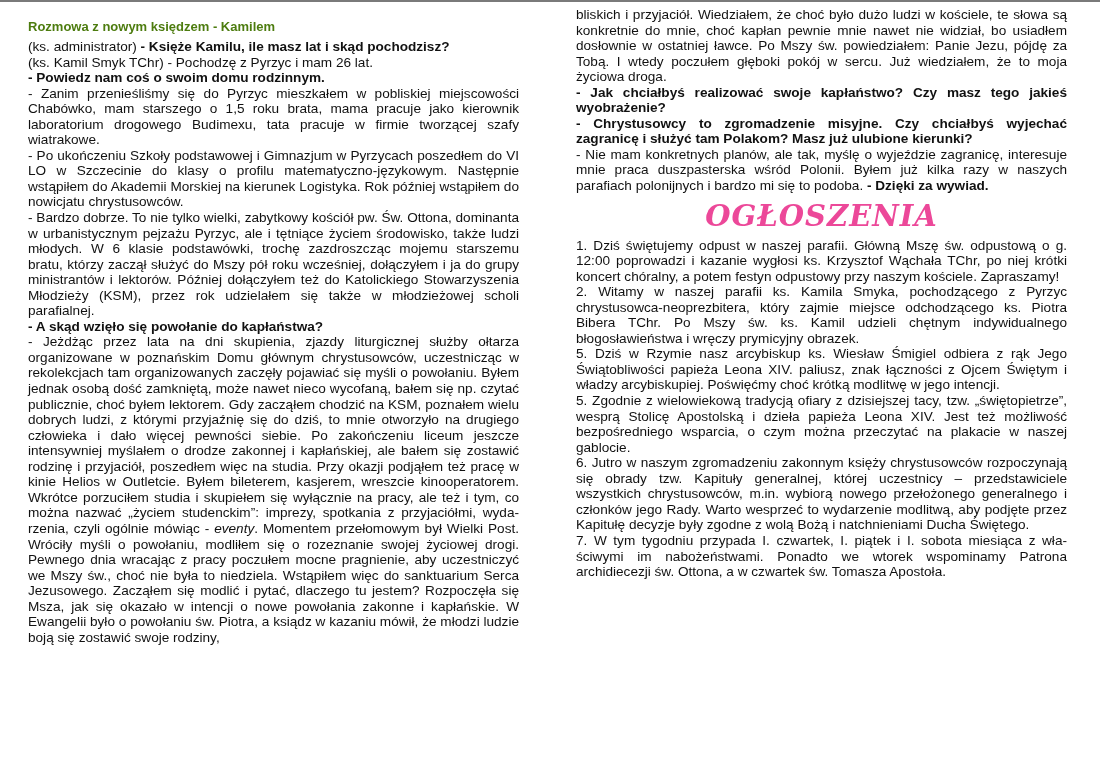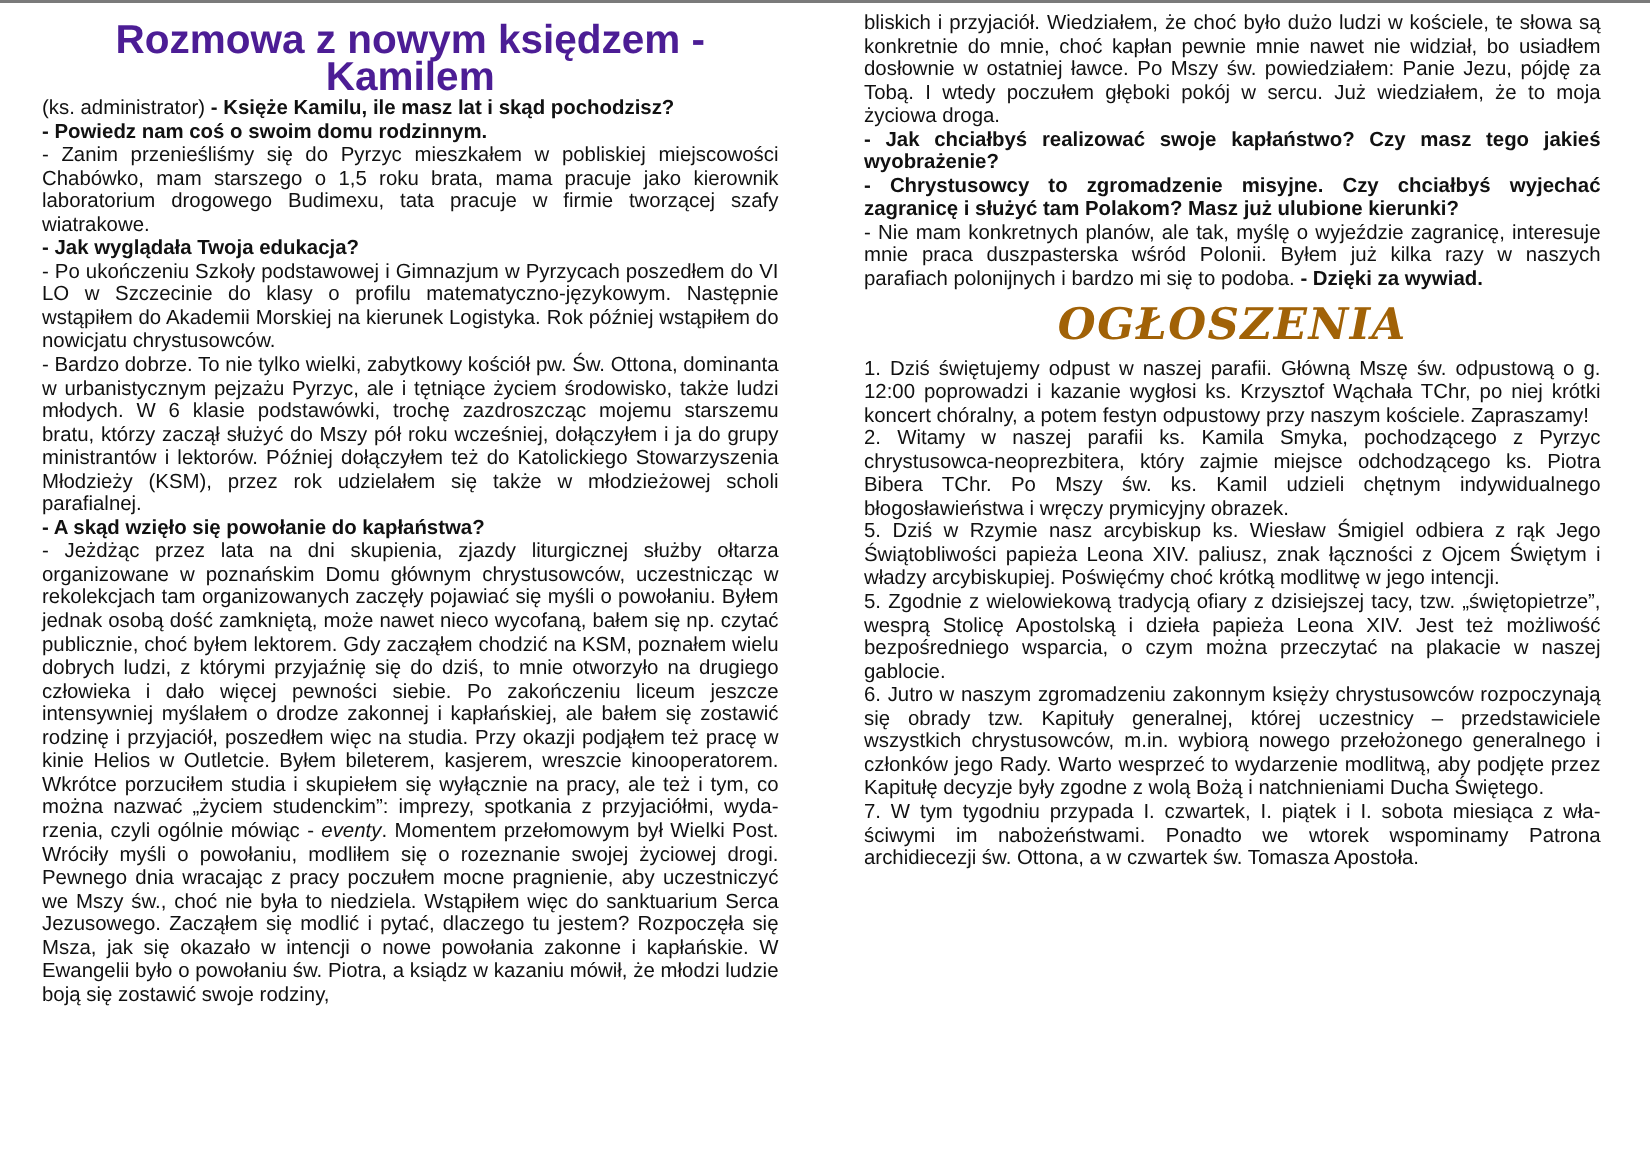--- a/index.html
+++ b/index.html
@@ -8,43 +8,43 @@
     .col {
       position: absolute; top: 0;
       font-family: "Liberation Sans", sans-serif;
       font-size: 13.6px; line-height: 15.55px; color: #111;
       text-align: justify; hyphens: manual;
     }
     .col-left { left: 28px; width: 491px; top: 14px; }
     .col-right { left: 576px; width: 491px; top: 7px; }
     .title {
       font-family: "Liberation Sans", sans-serif; font-weight: bold;
-      font-size: 27px; line-height: 25px; text-align: center; margin: 0 0 0 0;
-      color: #4c1d95;
+      font-size: 13px; line-height: 25px; text-align: left; margin: 0 0 0 0;
+      color: #4d7c0f;
     }
     p { margin: 0; }
     .q { font-weight: bold; }
     .b { font-weight: bold; }
     .ogl {
       font-family: "DejaVu Serif", serif; font-style: italic; font-weight: bold;
       font-size: 29px; line-height: 36px; text-align: center; letter-spacing: 1px;
-      margin: 4px 0 4px 0; color: #a16207;
+      margin: 4px 0 4px 0; color: #ec4899;
     }
   </style>
 </head>
 <body>
 
 <div class="topline"></div>
 
 <div class="col col-left">
   <h1 class="title">Rozmowa z nowym księdzem - Kamilem</h1>
   <p><span>(ks. administrator)</span><span class="b"> - Księże Kamilu, ile masz lat i skąd pochodzisz?</span></p>
+  <p>(ks. Kamil Smyk TChr) - Pochodzę z Pyrzyc i mam 26 lat.</p>
   <p class="q">- Powiedz nam coś o swoim domu rodzinnym.</p>
   <p>- Zanim przenieśliśmy się do Pyrzyc mieszkałem w pobliskiej miejscowości Chabówko, mam starszego o 1,5 roku brata, mama pracuje jako kierownik laboratorium drogowego Budimexu, tata pracuje w firmie tworzącej szafy wiatrakowe.</p>
-  <p class="q">- Jak wyglądała Twoja edukacja?</p>
   <p>- Po ukończeniu Szkoły podstawowej i Gimnazjum w Pyrzycach poszedłem do VI LO w Szczecinie do klasy o profilu matematyczno-językowym. Następnie wstąpiłem do Akademii Morskiej na kierunek Logistyka. Rok później wstąpiłem do nowicjatu chrystusowców.</p>
   <p>- Bardzo dobrze. To nie tylko wielki, zabytkowy kościół pw. Św. Ottona, dominanta w urbanistycznym pejzażu Pyrzyc, ale i tętniące życiem środowisko, także ludzi młodych. W 6 klasie podstawówki, trochę zazdro­szcząc mojemu starszemu bratu, którzy zaczął służyć do Mszy pół roku wcześniej, dołączyłem i ja do grupy ministrantów i lektorów. Później dołączyłem też do Katolickiego Stowarzyszenia Młodzieży (KSM), przez rok udzielałem się także w młodzieżowej scholi parafialnej.</p>
   <p class="q">- A skąd wzięło się powołanie do kapłaństwa?</p>
   <p><span>- Jeżdżąc przez lata na dni skupienia, zjazdy liturgicznej służby ołtarza organizowane w poznańskim Domu głównym chrystusowców, uczestnicząc w rekolekcjach tam organizowanych zaczęły pojawiać się myśli o powo­łaniu. Byłem jednak osobą dość zamkniętą, może nawet nieco wycofaną, bałem się np. czytać publicznie, choć byłem lektorem. Gdy zacząłem chodzić na KSM, poznałem wielu dobrych ludzi, z którymi przyjaźnię się do dziś, to mnie otworzyło na drugiego człowieka i dało więcej pewności siebie. Po zakończeniu liceum jeszcze intensywniej myślałem o drodze zakonnej i kapłańskiej, ale bałem się zostawić rodzinę i przyjaciół, poszedłem więc na studia. Przy okazji podjąłem też pracę w kinie Helios w Outletcie. Byłem bileterem, kasjerem, wreszcie kinooperatorem. Wkrótce porzuciłem studia i skupiełem się wyłącznie na pracy, ale też i tym, co moż­na nazwać „życiem studenckim”: imprezy, spotkania z przyjaciółmi, wyda­rzenia, czyli ogólnie mówiąc - </span><i>eventy</i><span>. Momentem przełomowym był Wielki Post. Wróciły myśli o powołaniu, modliłem się o rozeznanie swojej życiowej drogi. Pewnego dnia wracając z pracy poczułem mocne pragnienie, aby uczestniczyć we Mszy św., choć nie była to niedziela. Wstąpiłem więc do sanktuarium Serca Jezusowego. Zacząłem się modlić i pytać, dlaczego tu jestem? Rozpoczęła się Msza, jak się okazało w intencji o nowe powo­łania zakonne i kapłańskie. W Ewangelii było o powołaniu św. Piotra, a ksiądz w kazaniu mówił, że młodzi ludzie boją się zostawić swoje rodziny,</span></p>
 </div>
 
 <div class="col col-right">
   <p>bliskich i przyjaciół. Wiedziałem, że choć było dużo ludzi w kościele, te sło­wa są konkretnie do mnie, choć kapłan pewnie mnie nawet nie widział, bo usiadłem dosłownie w ostatniej ławce. Po Mszy św. powiedziałem: Panie Jezu, pójdę za Tobą. I wtedy poczułem głęboki pokój w sercu. Już wiedzia­łem, że to moja życiowa droga.</p>
   <p class="q">- Jak chciałbyś realizować swoje kapłaństwo? Czy masz tego jakieś wyobrażenie?</p>
   <p class="q">- Chrystusowcy to zgromadzenie misyjne. Czy chciałbyś wyjechać zagranicę i służyć tam Polakom? Masz już ulubione kierunki?</p>

